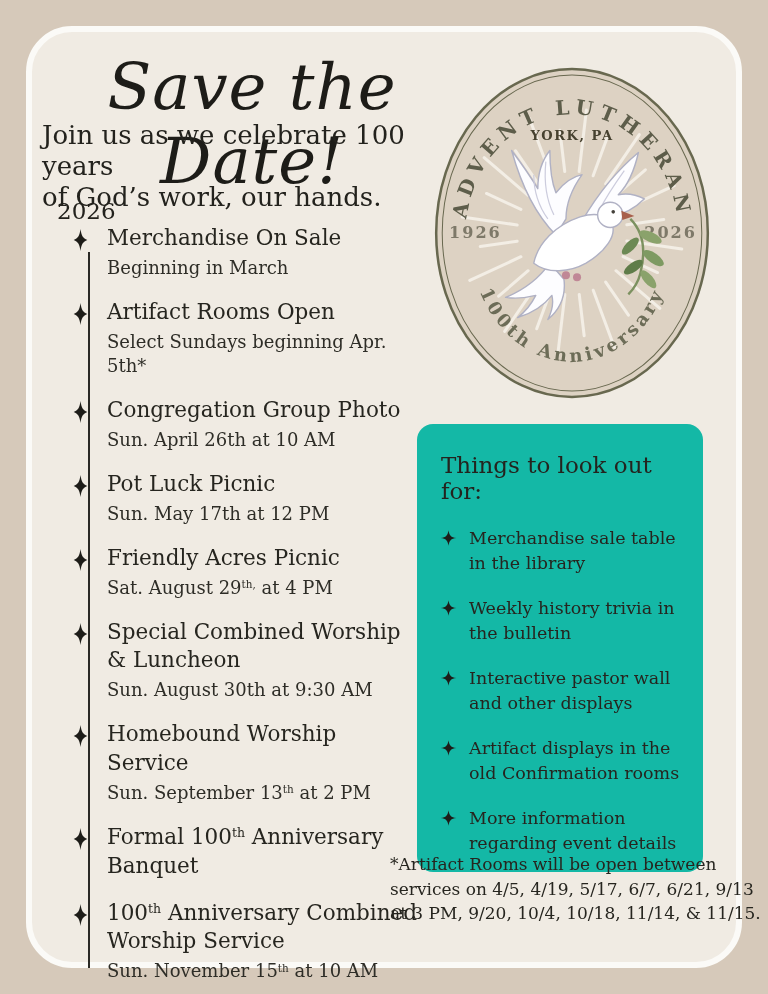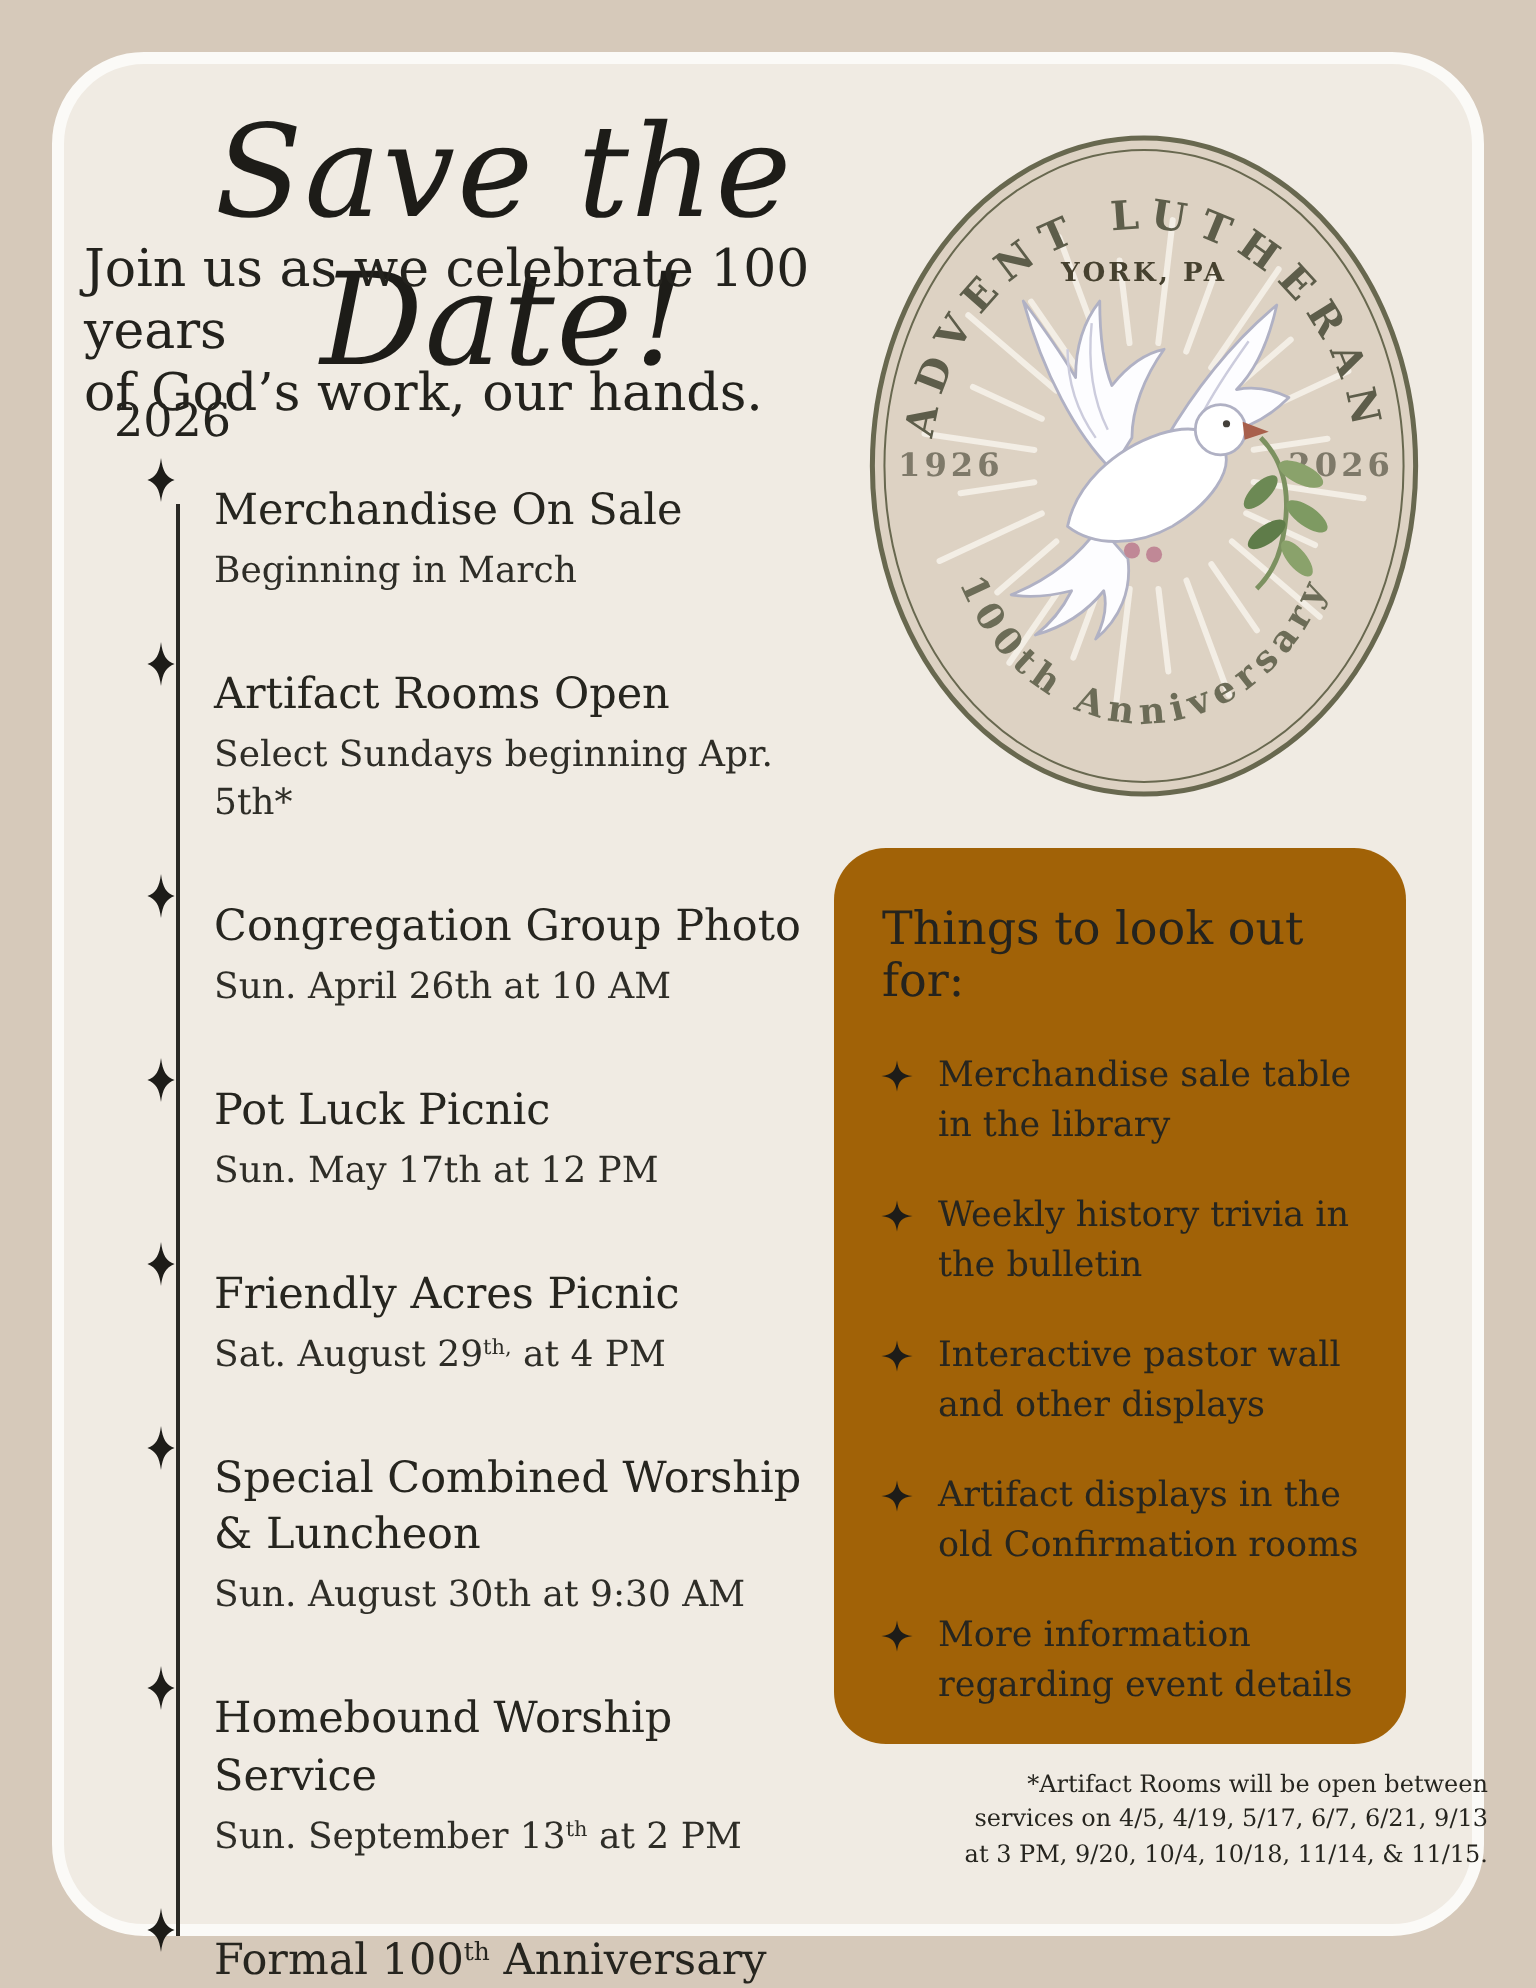--- a/index.html
+++ b/index.html
@@ -42,47 +42,47 @@
     position:absolute;left:40px;top:192px;width:352px;
   }
   #tl-line{
     position:absolute;left:16px;top:10px;height:630px;width:1.5px;
     background:#2a2925;
   }
   .tl-item{display:flex;gap:10px;margin-bottom:18px;position:relative;}
   .tl-star{flex:0 0 34px;display:flex;justify-content:center;align-items:flex-start;padding-top:4px;margin-left:-9px;}
   .tl-star svg{width:17px;height:24px;}
   .tl-text{flex:1;}
-  .tl-title{font-size:21.5px;line-height:1.34;color:#26251f;margin-top:18px;}
+  .tl-title{font-size:21.5px;line-height:1.34;color:#26251f;}
   .tl-date{font-size:18px;line-height:1.34;margin-top:3px;color:#2e2d27;}
   sup{font-size:.58em;vertical-align:baseline;position:relative;top:-0.55em;}
   
   #logo{position:absolute;left:401px;top:34px;width:278px;height:334px;}
   #sun-rays line{stroke:#f7f3ec;stroke-width:3;stroke-linecap:round;opacity:.85;}
   .logo-arc{fill:#5d5d4a;font-size:20px;letter-spacing:6px;font-weight:600;}
   .logo-arc-bottom{fill:#6c6c57;font-size:18px;letter-spacing:3.5px;font-weight:600;}
   .logo-loc{fill:#46412f;font-size:13px;letter-spacing:1.5px;font-weight:700;}
   .logo-year{fill:#7e7969;font-size:16px;letter-spacing:2px;font-weight:700;}
   
   #lookout{
     position:absolute;left:385px;top:392px;width:286px;height:448px;
     box-sizing:border-box;
-    background:#a16207;
-    border-radius:26px;
+    background:#14b8a6;
+    border-radius:16px;
     padding:28px 12px 20px 22px;
   }
   .box-heading{font-size:23px;color:#24231e;margin:0 0 22px 2px;}
   .box-item{display:flex;gap:11px;margin-bottom:21px;}
   .box-star{flex:0 0 19px;display:flex;justify-content:center;padding-top:3px;}
   .box-star svg{width:17px;height:18px;}
   .box-item-text{font-size:17.5px;line-height:1.4;color:#26251f;}
   
   #footnote{
-    position:absolute;left:358px;top:852px;width:354px;
-    text-align:right;font-size:12px;line-height:1.45;color:#26251f;
+    position:absolute;left:358px;top:820px;width:354px;
+    text-align:left;font-size:17px;line-height:1.45;color:#26251f;
   }
   .fn-line{white-space:nowrap;}
 </style>
 </head>
 <body>
 
 <div id="page">
   <div id="card">
 
     <div class="title">Save the Date!</div>

